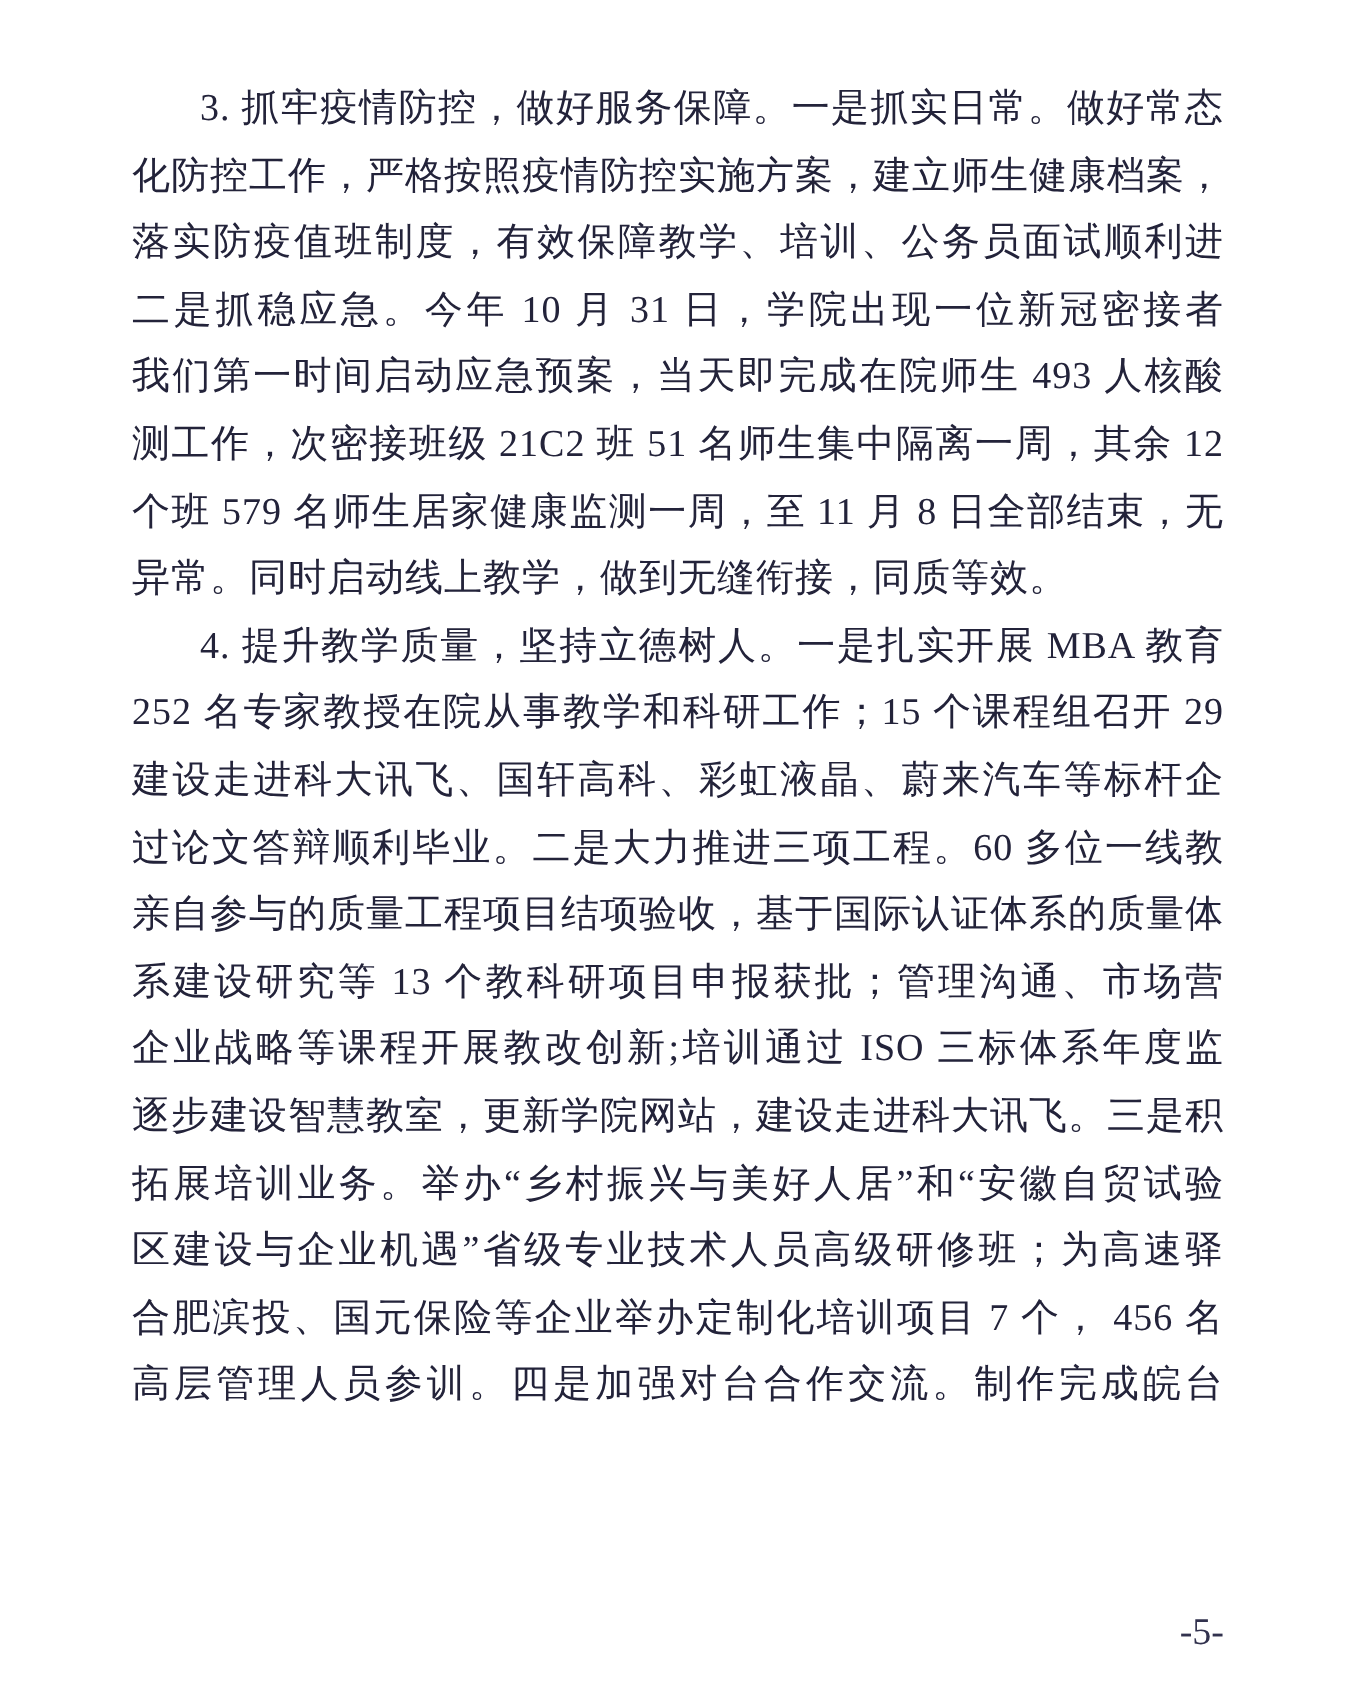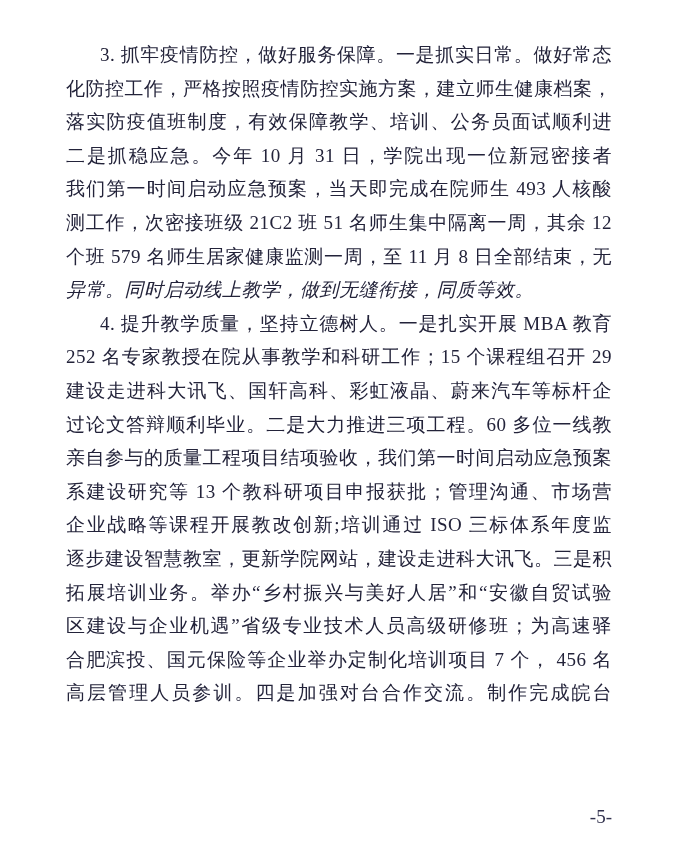--- a/index.html
+++ b/index.html
@@ -31,21 +31,20 @@
     text-align-last: justify;
     white-space: normal;
     height: 33.6px;
     overflow: hidden;
   }
   .line.indent {
     text-indent: 34px;
   }
   .line.para-end {
     text-align-last: left;
-    font-style: italic;
   }
   .page-number {
     position: absolute;
     right: 67px;
     top: 806px;
     color: #32324e;
     font-size: 19px;
     letter-spacing: 0px;
     font-family: "Liberation Serif", "DejaVu Serif", serif;
   }
@@ -60,21 +59,21 @@
       <div class="line">落实防疫值班制度，有效保障教学、培训、公务员面试顺利进行。</div>
       <div class="line">二是抓稳应急。今年 10 月 31 日，学院出现一位新冠密接者后，</div>
       <div class="line">我们第一时间启动应急预案，当天即完成在院师生 493 人核酸检</div>
       <div class="line">测工作，次密接班级 21C2 班 51 名师生集中隔离一周，其余 12</div>
       <div class="line">个班 579 名师生居家健康监测一周，至 11 月 8 日全部结束，无</div>
       <div class="line para-end">异常。同时启动线上教学，做到无缝衔接，同质等效。</div>
       <div class="line indent">4. 提升教学质量，坚持立德树人。一是扎实开展 MBA 教育教</div>
       <div class="line">252 名专家教授在院从事教学和科研工作；15 个课程组召开 29</div>
       <div class="line">建设走进科大讯飞、国轩高科、彩虹液晶、蔚来汽车等标杆企业；</div>
       <div class="line">过论文答辩顺利毕业。二是大力推进三项工程。60 多位一线教师</div>
-      <div class="line">亲自参与的质量工程项目结项验收，我们第一时间启动应急预案</div>
+      <div class="line">亲自参与的质量工程项目结项验收，基于国际认证体系的质量体</div>
       <div class="line">系建设研究等 13 个教科研项目申报获批；管理沟通、市场营销、</div>
       <div class="line">企业战略等课程开展教改创新;培训通过 ISO 三标体系年度监审；</div>
       <div class="line">逐步建设智慧教室，更新学院网站，建设走进科大讯飞。三是积极</div>
       <div class="line">拓展培训业务。举办“乡村振兴与美好人居”和“安徽自贸试验</div>
       <div class="line">区建设与企业机遇”省级专业技术人员高级研修班；为高速驿达、</div>
       <div class="line">合肥滨投、国元保险等企业举办定制化培训项目 7 个，  456 名中</div>
       <div class="line">高层管理人员参训。四是加强对台合作交流。制作完成皖台 MBA</div>
     </div>
   <div class="page-number">-5-</div>
 </div>

